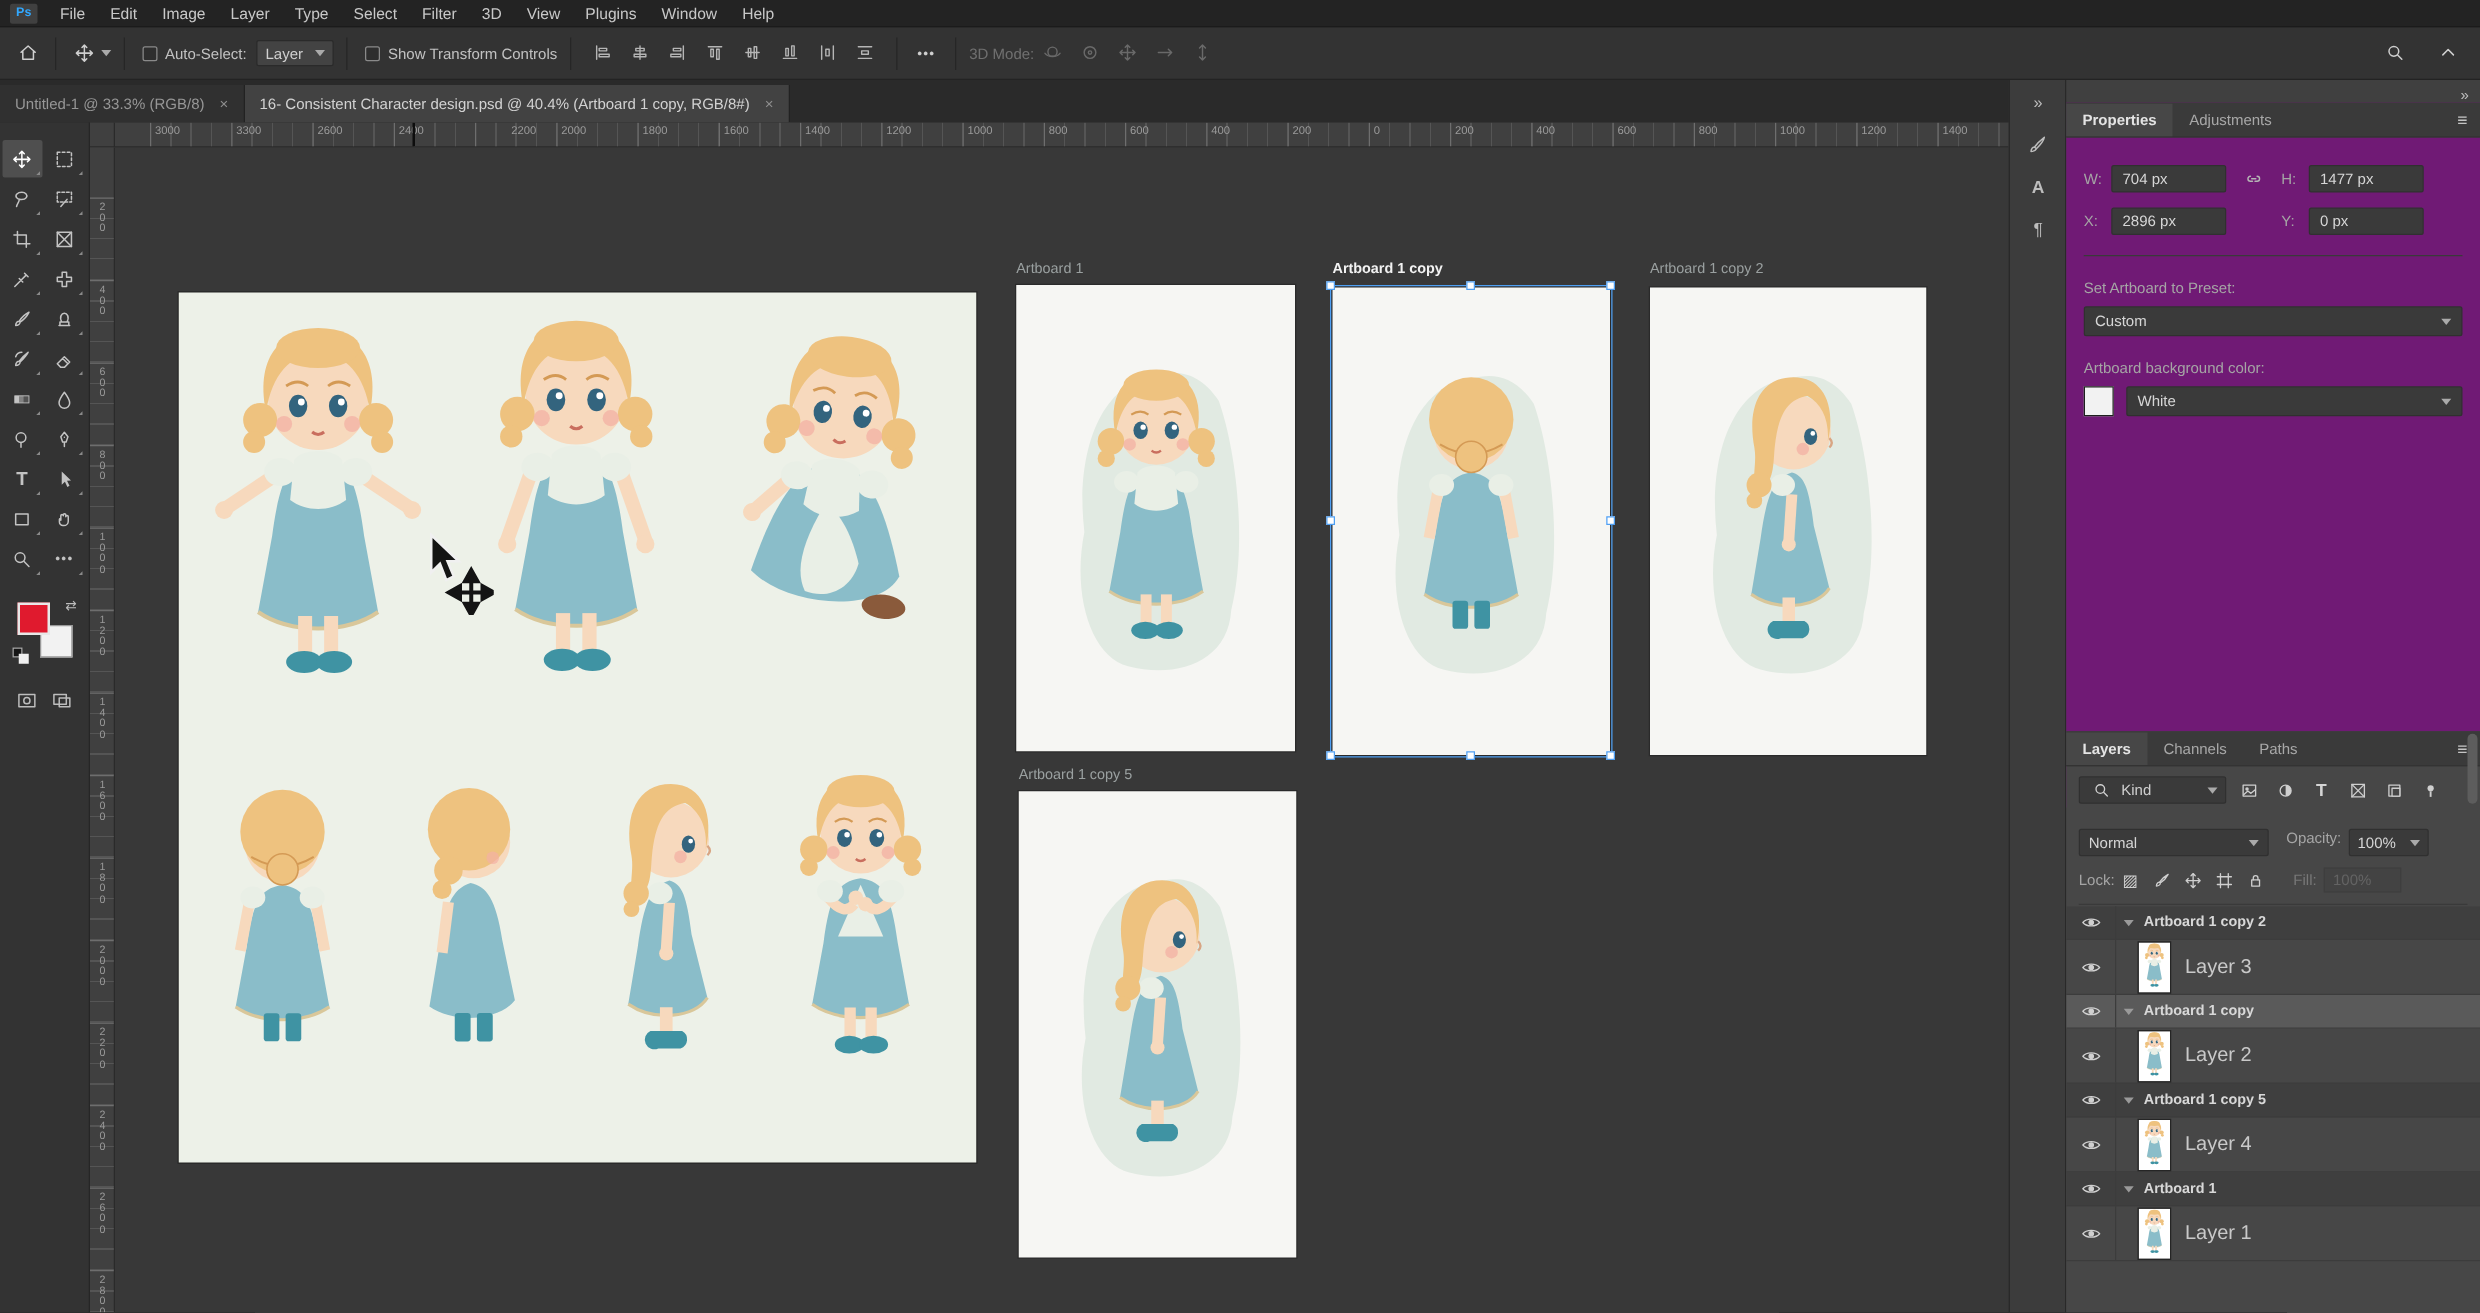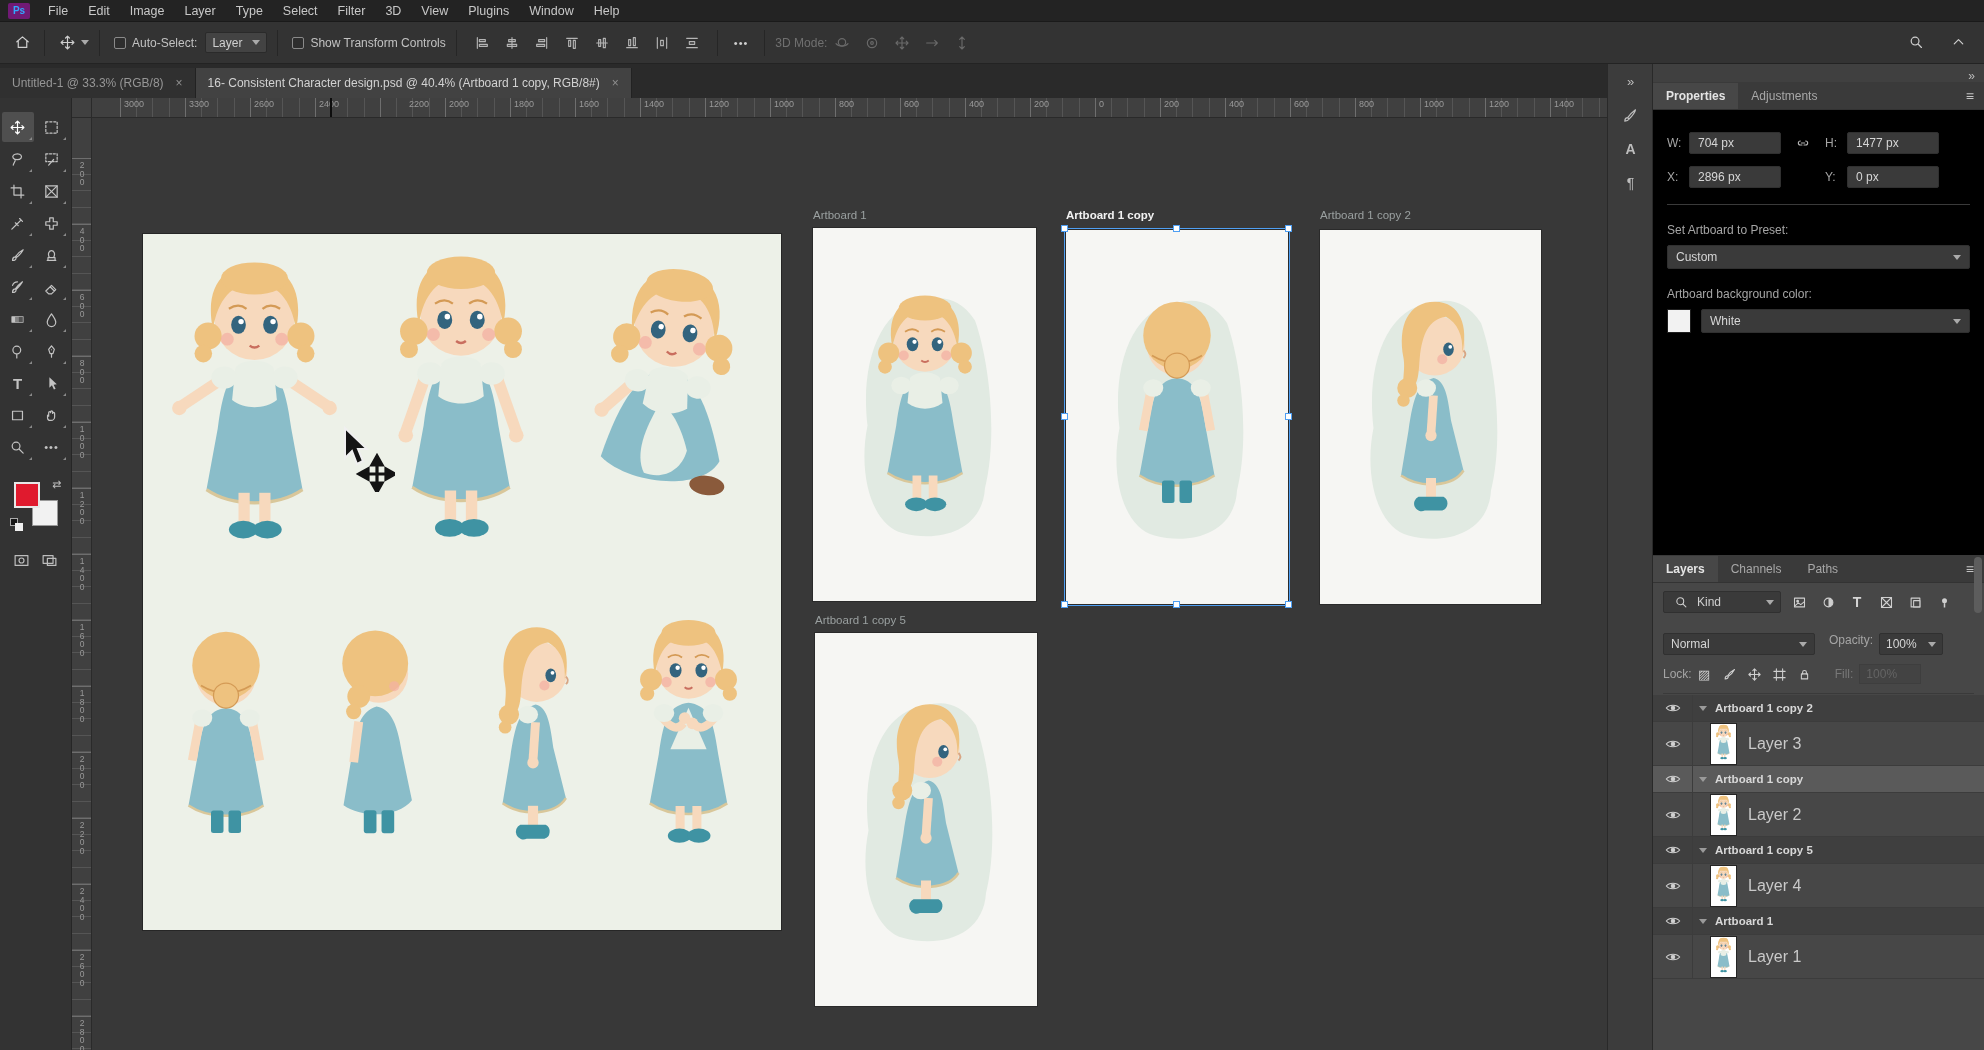--- a/index.html
+++ b/index.html
@@ -3,21 +3,21 @@
 <meta charset="utf-8">
 <style>
   * { margin:0; padding:0; box-sizing:border-box; }
   html,body { width:1984px; height:1050px; overflow:hidden; background:#2b2b2b;
     font-family:"Liberation Sans", sans-serif; -webkit-font-smoothing:antialiased; }
   #app { position:relative; width:1984px; height:1050px; }
 
   
   #menubar { position:absolute; left:0; top:0; width:100%; height:22px; background:#232323;
     display:flex; align-items:center; border-bottom:1px solid #1a1a1a; }
-  #ps-logo { width:22px; height:16px; margin:0 8px 0 8px; background:#701a75; color:#31a8ff;
+  #ps-logo { width:22px; height:16px; margin:0 8px 0 8px; background:#404040; color:#31a8ff;
     font-size:10px; font-weight:bold; display:flex; align-items:center; justify-content:center; border-radius:2px; }
   .menu-item { color:#c8c8c8; font-size:12.5px; padding:0 10px; line-height:22px; cursor:default; }
 
   
   #optionsbar { position:absolute; left:0; top:22px; width:100%; height:42px; background:#333333;
     border-bottom:1px solid #232323; display:flex; align-items:center; color:#b9b9b9; }
   .ob-icon { width:24px; height:24px; color:#cfcfcf; display:inline-flex; align-items:center; justify-content:center; flex:0 0 auto; }
   .ob-icon svg { width:17px; height:17px; }
   .ob-sep { width:1px; height:26px; background:#262626; margin:0 10px; flex:0 0 auto; }
   .checkbox { width:12px; height:12px; border:1px solid #8a8a8a; background:#2e2e2e; border-radius:2px; margin:0 6px 0 4px; flex:0 0 auto; }
@@ -83,39 +83,39 @@
   .strip-ic { width:45px; height:34px; display:flex; align-items:center; justify-content:center; color:#bdbdbd; font-size:14px; }
   .strip-ic svg { width:17px; height:17px; }
 
   
   #rightpanels { position:absolute; left:1652px; top:64px; width:332px; bottom:0; background:#404040; border-left:1px solid #292929; }
   .collapse-arrows { position:absolute; right:10px; top:5px; color:#bdbdbd; font-size:12px; letter-spacing:-1px; }
   .ptabs { display:flex; align-items:flex-end; height:28px; background:#3a3a3a; border-bottom:1px solid #333; position:relative; }
   .ptab { height:26px; line-height:26px; padding:0 13px; font-size:12px; color:#a8a8a8; }
   .ptab.active { background:#474747; color:#e4e4e4; font-weight:bold; }
   .ptab-menu { position:absolute; right:10px; top:6px; color:#c4c4c4; font-size:14px; }
-  #props-panel { position:absolute; left:0; top:18px; width:100%; height:564px; background:#000000; }
+  #props-panel { position:absolute; left:0; top:18px; width:100%; height:564px; background:#701a75; }
   #props-body { position:relative; padding:10px 14px; color:#b9b9b9; font-size:12px; }
   #artboard-type-row { display:flex; align-items:center; gap:10px; padding:6px 0 12px; border-bottom:1px solid #3a3a3a; }
   #artboard-type-row .obj-ic { width:30px; height:30px; background:#3a3a3a; border:1px solid #303030; display:flex; align-items:center; justify-content:center; color:#d5d5d5; }
   .obj-ic svg{ width:18px; height:18px; }
   .dim-row { display:flex; align-items:center; margin-top:12px; }
   .fld-label { width:22px; color:#a5a5a5; }
   .fld-box { width:92px; height:22px; background:#3a3a3a; border:1px solid #303030; border-radius:2px; color:#d6d6d6;
     display:flex; align-items:center; padding-left:8px; }
   .link-ic { width:44px; display:flex; justify-content:center; color:#b5b5b5; }
   .link-ic svg{ width:16px; height:16px; }
   .sec-label { margin-top:18px; color:#a5a5a5; }
   .wide-select { margin-top:8px; height:24px; background:#3a3a3a; border:1px solid #303030; border-radius:2px;
     display:flex; align-items:center; justify-content:space-between; padding:0 8px; color:#d6d6d6; }
   #bgcolor-row { display:flex; align-items:flex-start; gap:10px; margin-top:8px; }
   #bg-swatch-prop { width:24px; height:24px; background:#f2f2f2; border:1px solid #1f1f1f; }
   #bgcolor-row .wide-select { flex:1; margin-top:0; }
 
-  #layers-panel { position:absolute; left:0; top:491px; width:100%; bottom:0; background:#474747; }
+  #layers-panel { position:absolute; left:0; top:521px; width:100%; bottom:0; background:#474747; }
   #layers-ctrl { padding:8px 10px 0; font-size:12px; color:#b9b9b9; }
   #filter-row { display:flex; align-items:center; gap:7px; }
   #kind-select { width:118px; height:22px; background:#3a3a3a; border:1px solid #303030; border-radius:2px;
      display:flex; align-items:center; padding:0 6px; gap:5px; color:#cfcfcf; }
   #kind-select .sp { flex:1; }
   .f-ic { width:22px; height:22px; display:flex; align-items:center; justify-content:center; color:#cfcfcf; }
   .f-ic svg { width:15px; height:15px; }
   #blend-row { display:flex; align-items:flex-start; margin-top:20px; }
   #blend-select { width:152px; height:22px; background:#3a3a3a; border:1px solid #303030; border-radius:2px;
      display:flex; align-items:center; justify-content:space-between; padding:0 7px; color:#d6d6d6; }

